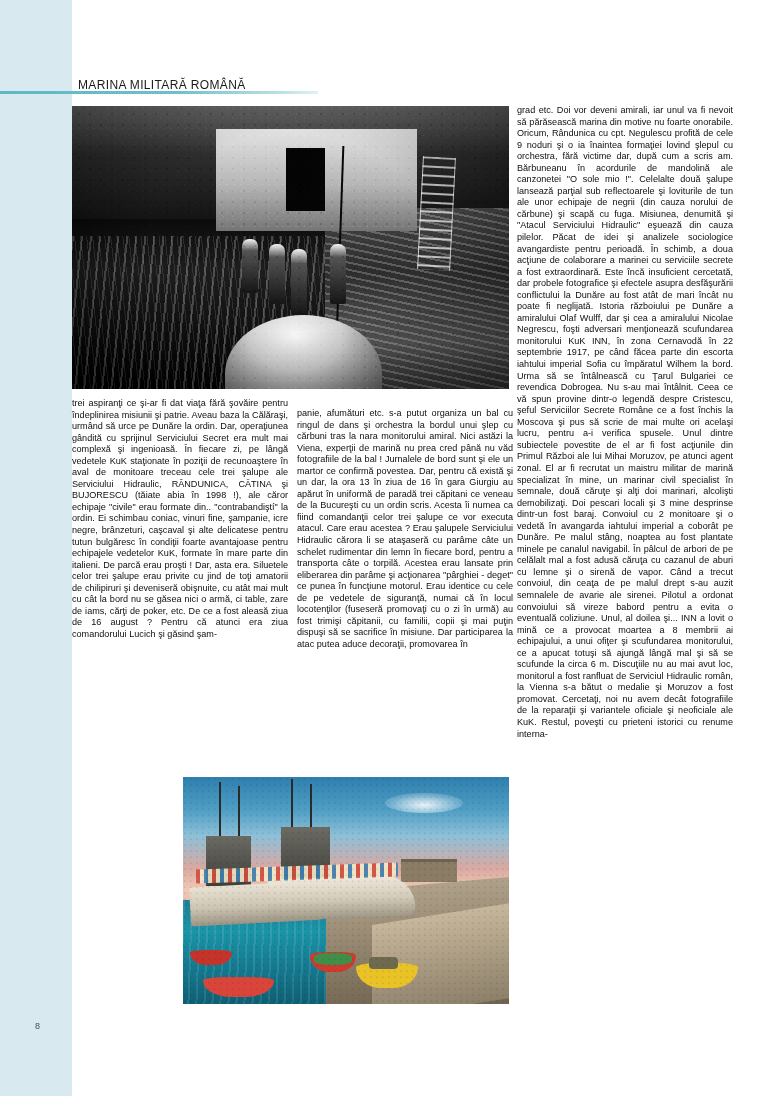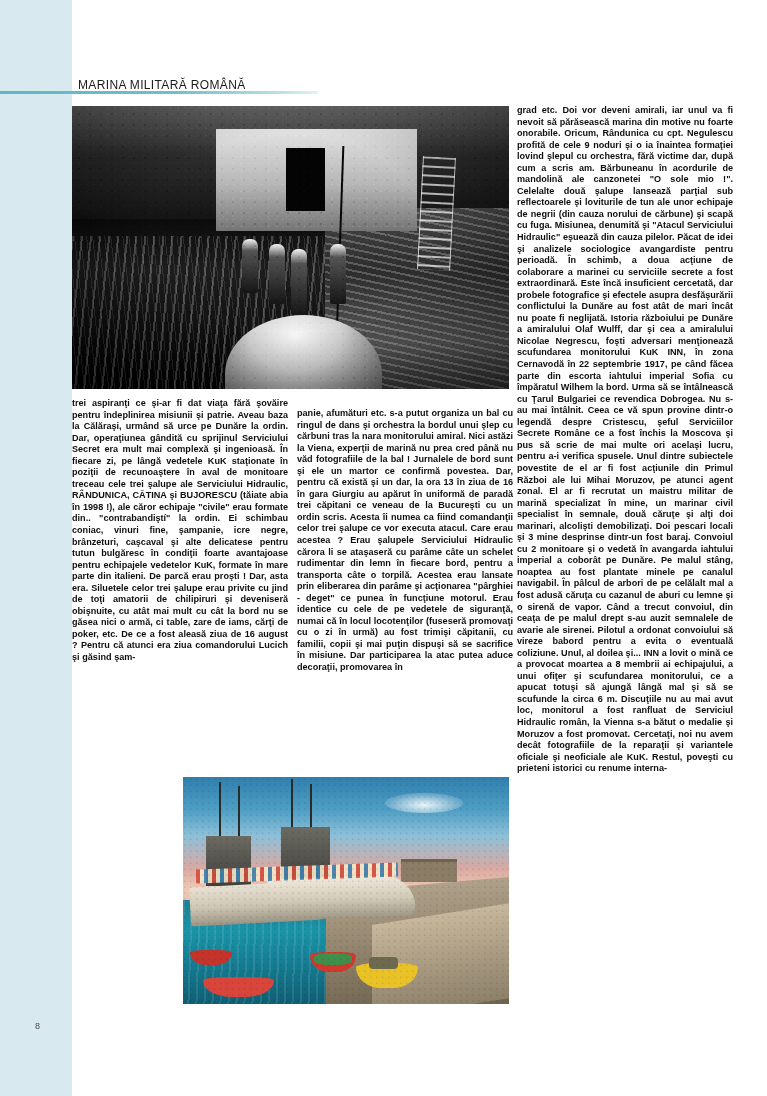--- a/index.html
+++ b/index.html
@@ -52,21 +52,20 @@
   .col {
     position: absolute;
     width: 216px;
     font-size: 9.1px;
     line-height: 11.55px;
     text-align: justify;
     color: #0e0e0e;
     -webkit-hyphens: none;
     hyphens: none;
     word-spacing: 0.1px;
-    font-weight: bold;
   }
   .col p { margin: 0; }
   #col1 { left: 72px; top: 398px; }
   #col2 { left: 297px; top: 408px; }
   #col3 { left: 517px; top: 105px; }
 
   
   .folio {
     position: absolute;
     left: 35px;

